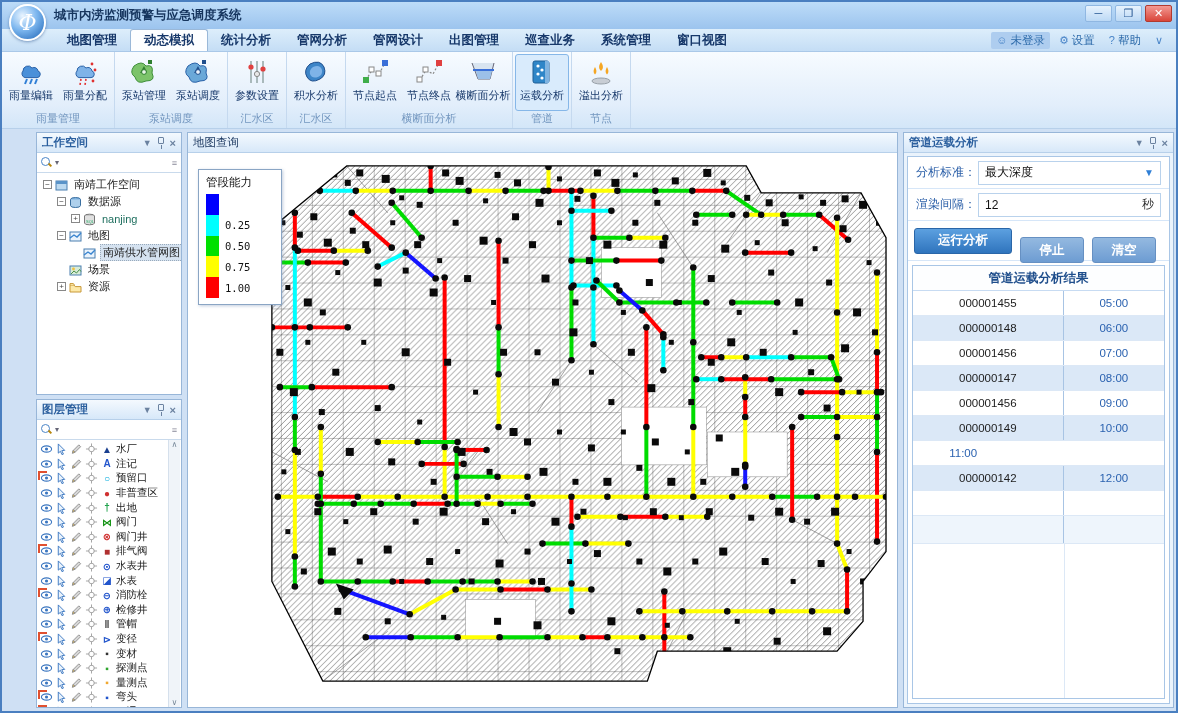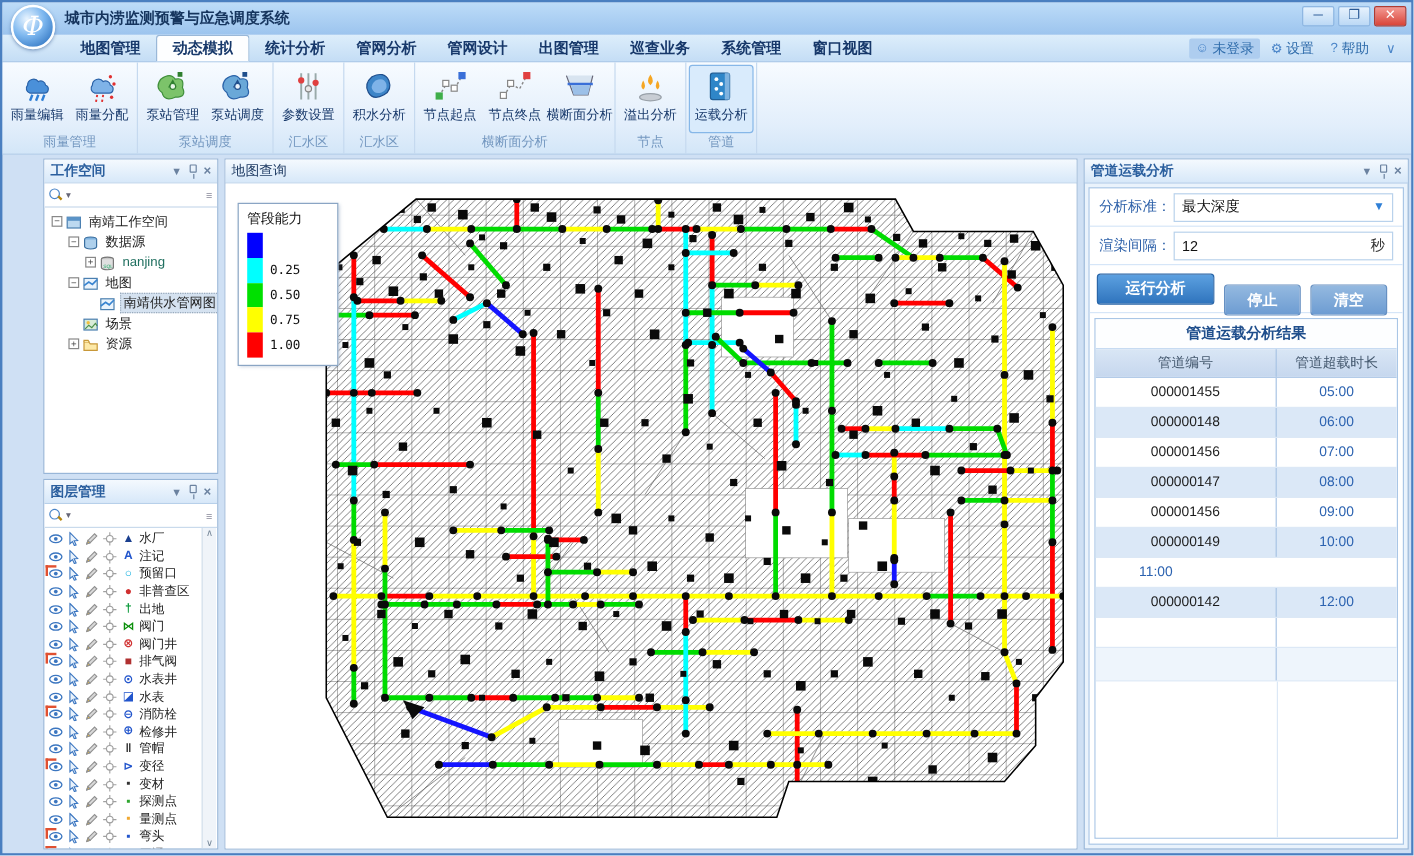--- a/index.html
+++ b/index.html
@@ -281,49 +281,49 @@
                 <line x1="4" y1="12" x2="25" y2="12" stroke="#3a6fd8" stroke-width="2"></line>
                 <path d="M9 21 L21 21 L23 13 L7 13 Z" fill="#9cc0e8"></path>
               </svg></span>
             <span class="rlabel">横断面分析</span>
           </div>
         </div>
         <div class="rgl">横断面分析</div>
       </div>
       <div class="rgroup">
         <div class="rbtns">
-          <div class="rbtn">
-            <span class="ric"><svg viewBox="0 0 28 28" width="28" height="28">
-                <ellipse cx="14" cy="23" rx="9" ry="3" fill="#c8cdd4" stroke="#98a0a8"></ellipse>
-                <path d="M14 4 q4 6 0 9 q-4-3 0-9z" fill="#f5a623"></path>
-                <path d="M8 9 q3 5 0 7.5 q-3-2.5 0-7.5z" fill="#f5a623"></path>
-                <path d="M20 9 q3 5 0 7.5 q-3-2.5 0-7.5z" fill="#f5a623"></path>
-              </svg></span>
-            <span class="rlabel">溢出分析</span>
-          </div>
-        </div>
-        <div class="rgl">节点</div>
-      </div>
-      <div class="rgroup">
-        <div class="rbtns">
           <div class="rbtn active">
             <span class="ric"><svg viewBox="0 0 28 28" width="28" height="28">
                 <rect x="5" y="3" width="16" height="22" rx="2" fill="#2f86c8" stroke="#1f5e96"></rect>
                 <rect x="17" y="3" width="4" height="22" fill="#7fb3e0"></rect>
                 <g fill="#fff">
                   <circle cx="10" cy="8" r="1.6"></circle>
                   <circle cx="14" cy="12" r="1.6"></circle>
                   <circle cx="10" cy="16" r="1.6"></circle>
                   <circle cx="14" cy="20" r="1.6"></circle>
                 </g>
               </svg></span>
             <span class="rlabel">运载分析</span>
           </div>
         </div>
         <div class="rgl">管道</div>
+      </div>
+      <div class="rgroup">
+        <div class="rbtns">
+          <div class="rbtn">
+            <span class="ric"><svg viewBox="0 0 28 28" width="28" height="28">
+                <ellipse cx="14" cy="23" rx="9" ry="3" fill="#c8cdd4" stroke="#98a0a8"></ellipse>
+                <path d="M14 4 q4 6 0 9 q-4-3 0-9z" fill="#f5a623"></path>
+                <path d="M8 9 q3 5 0 7.5 q-3-2.5 0-7.5z" fill="#f5a623"></path>
+                <path d="M20 9 q3 5 0 7.5 q-3-2.5 0-7.5z" fill="#f5a623"></path>
+              </svg></span>
+            <span class="rlabel">溢出分析</span>
+          </div>
+        </div>
+        <div class="rgl">节点</div>
       </div>
     </div>
 
   <div class="main">
     <div class="leftcol">
       <div class="panel" style="height:263px">
         <div class="phead">
           <span>工作空间</span>
           <span class="ptools">
             <span class="ptool">▼</span>
@@ -1512,24 +1512,20 @@
               <span class="unit">秒</span>
             </div>
           </div>
           <div class="btnrow">
             <div class="btn primary">运行分析</div>
             <div class="btn sec">停止</div>
             <div class="btn sec">清空</div>
           </div>
           <div class="rtable">
             <div class="rtitle">管道运载分析结果</div>
-            <div class="rhead">
-              <div class="c1">管道编号</div>
-              <div class="c2">管道超载时长</div>
-            </div>
             <div id="table-rows">
                 <div class="drow">
                   <div class="c1 id">000001455</div>
                   <div class="c2 tm">05:00</div>
                 </div>
                 <div class="drow alt">
                   <div class="c1 id">000000148</div>
                   <div class="c2 tm">06:00</div>
                 </div>
                 <div class="drow">

